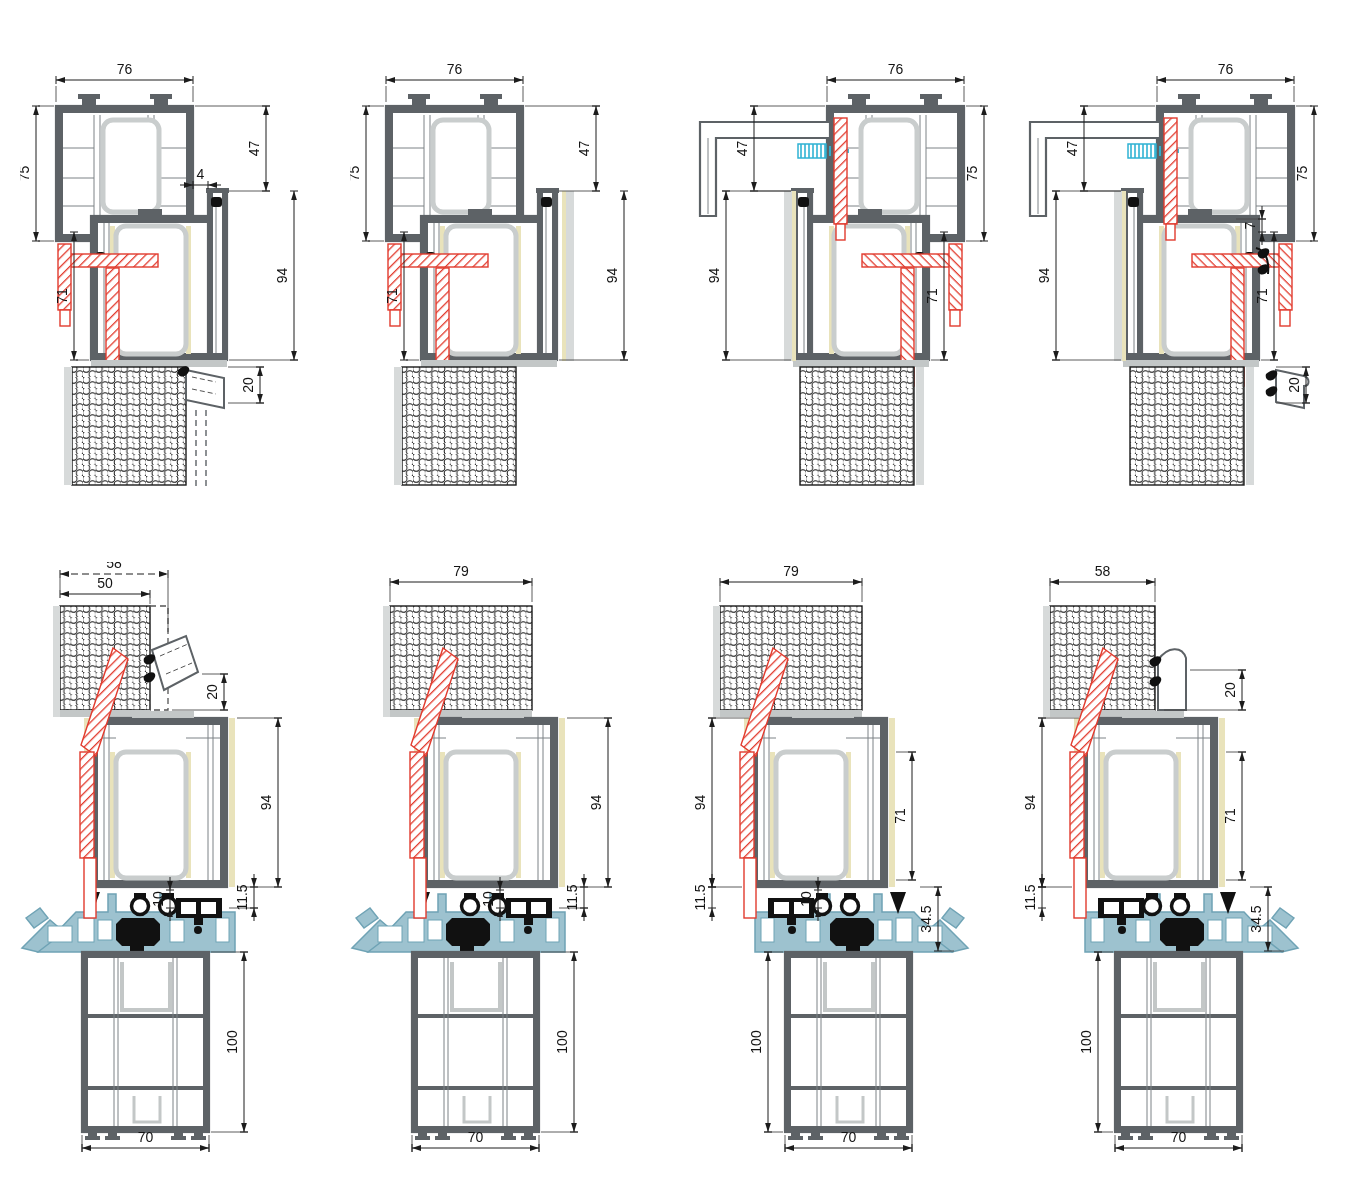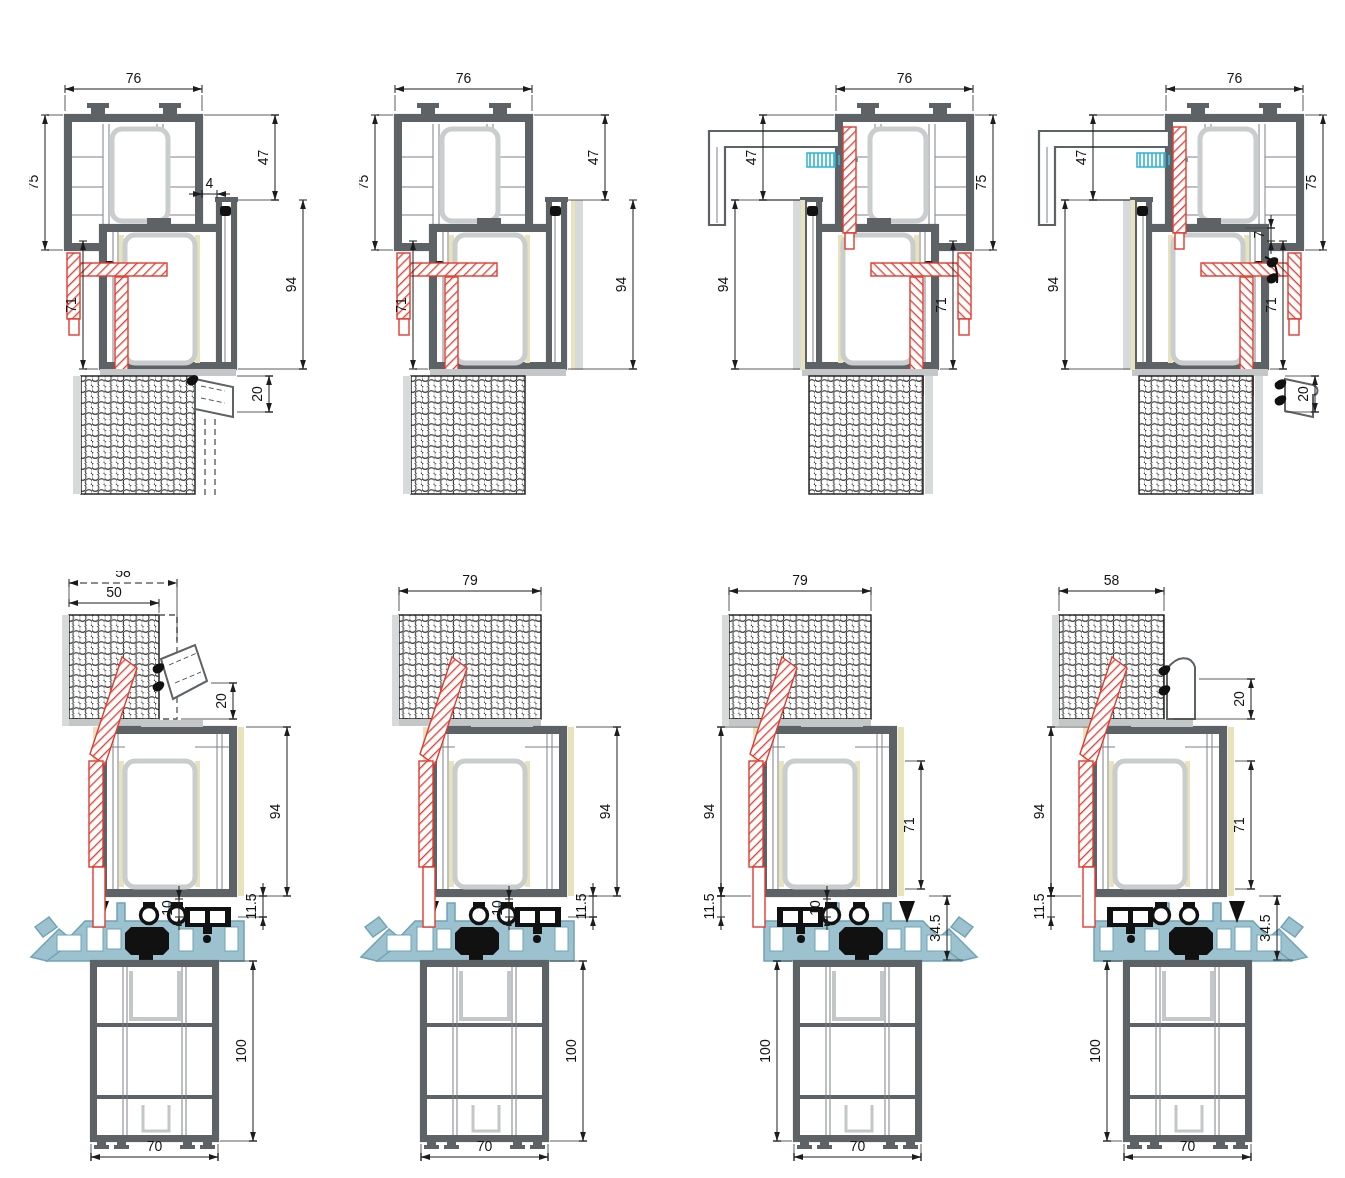--- a/index.html
+++ b/index.html
@@ -1,20 +1,20 @@
 <!DOCTYPE html>
 <html><head>
 <meta charset="utf-8">
 <style>
   html,body{margin:0;padding:0;background:#fff;}
   .sheet{position:relative;width:1345px;height:1178px;background:#fff;box-sizing:border-box;
          padding:58px 10px 0 20px;display:grid;
          grid-template-columns:repeat(4,328px);grid-template-rows:478px 600px;
          column-gap:2px;row-gap:26px;font-family:"Liberation Sans",sans-serif;}
-  figure.panel{margin:9px;padding:0;}
+  figure.panel{margin:0;padding:0;}
   svg{display:block;}
   .dl{stroke:#1c1c1c;stroke-width:1;fill:none;}
   .el{stroke:#4a4a4a;stroke-width:0.9;fill:none;}
   .il{stroke:#7d8286;stroke-width:1;fill:none;}
   .dt{font-family:"Liberation Sans",sans-serif;font-size:14px;fill:#141414;}
 </style>
 </head>
 <body>
 
 <main class="sheet">

